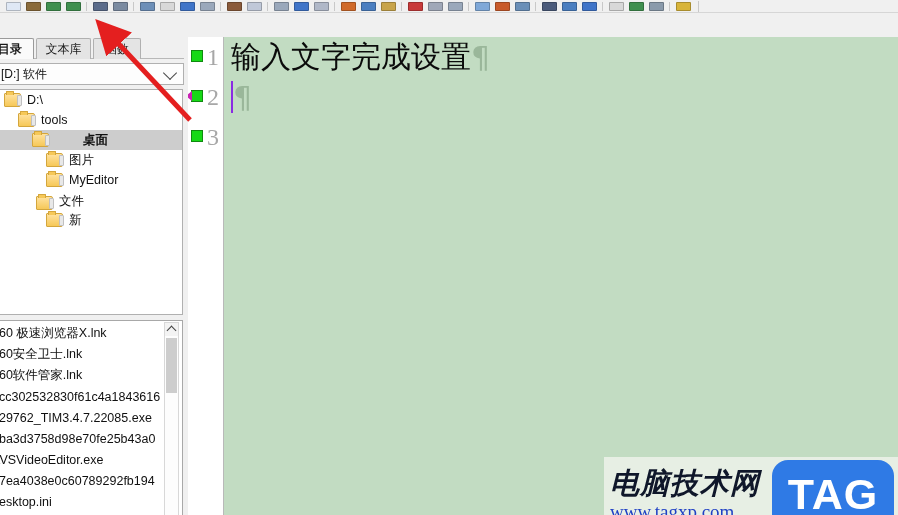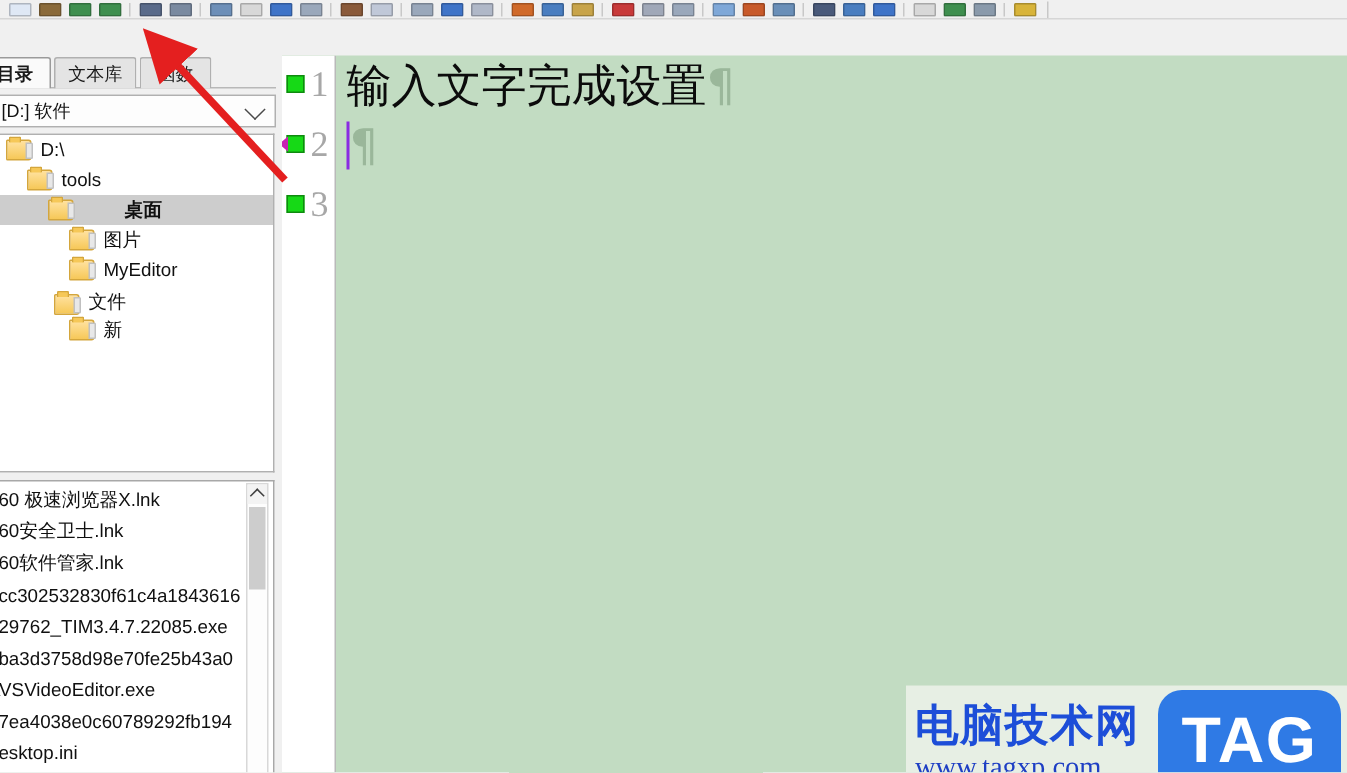--- a/index.html
+++ b/index.html
@@ -330,24 +330,25 @@
     position: absolute; left: 416px; top: 420px;
     width: 330px; height: 75px;
     background: rgba(236,242,233,0.86);
     display: flex; align-items: center;
     padding-left: 6px;
     box-sizing: border-box;
   }
   .wm-text { display: flex; flex-direction: column; }
   .wm-cn {
     font-size: 29px; font-weight: bold;
-    color: #1d4ed8;
+    color: #0f172a;
     letter-spacing: 1px;
     line-height: 34px;
     font-family: "DejaVu Sans", sans-serif;
+    font-style: italic;
   }
   .wm-url {
     font-size: 19px; color: #1e3fc4;
     font-family: "Liberation Serif", serif;
     line-height: 24px;
   }
   .wm-tag {
     margin-left: 12px;
     width: 122px; height: 70px;
     background: #2f7ae5;

